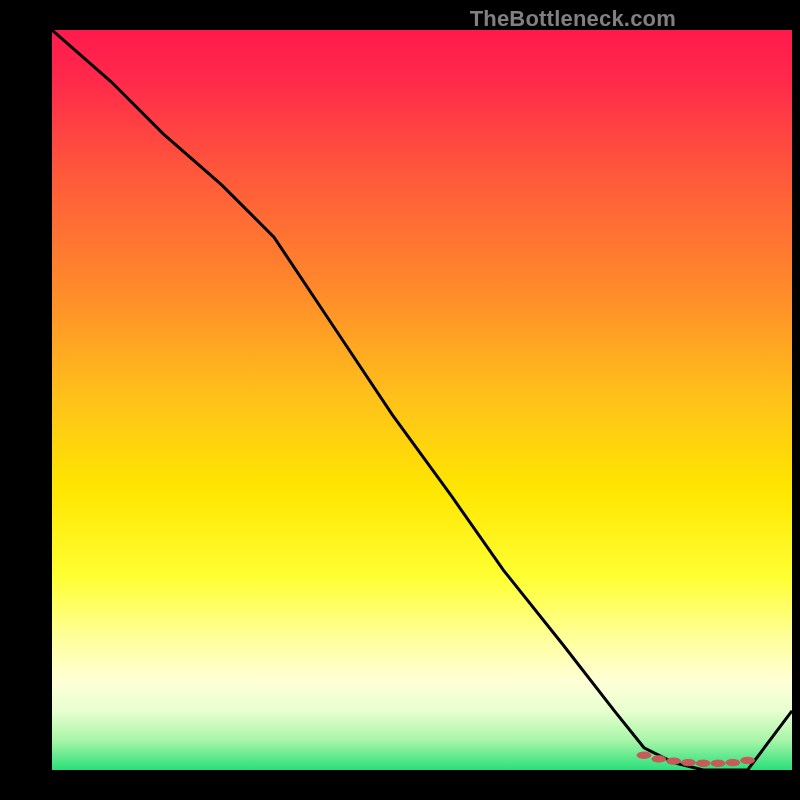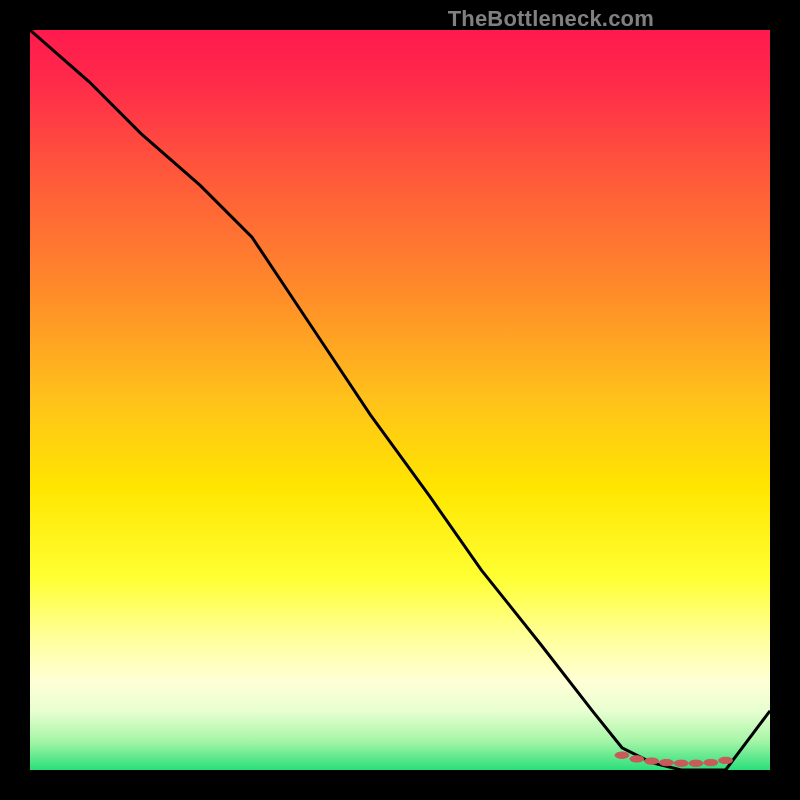--- a/index.html
+++ b/index.html
@@ -9,20 +9,21 @@
     height: 800px;
     background: #000;
     overflow: hidden;
     font-family: Arial, Helvetica, sans-serif;
   }
   .stage {
     position: relative;
     width: 688px;
     height: 800px;
     background: #000;
+    margin-left: 22px;
   }
   .plot-area {
     position: absolute;
     left: 30px;
     top: 30px;
     width: 740px;
     height: 740px;
   }
   .gradient-bg {
     position: absolute;

